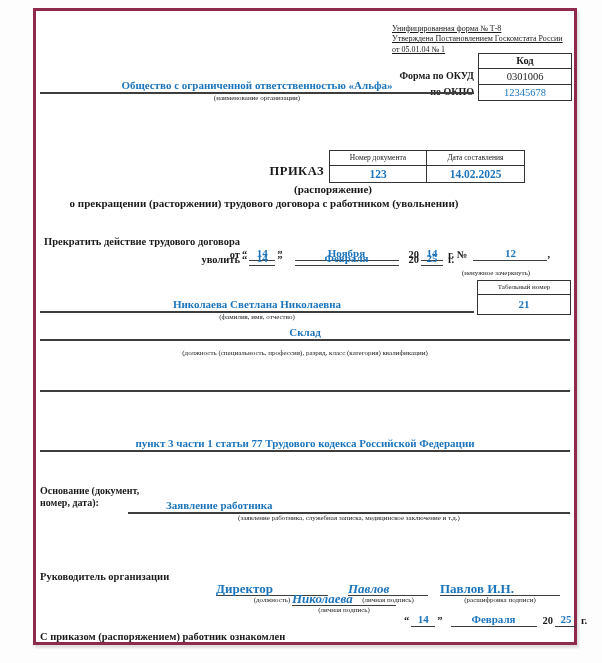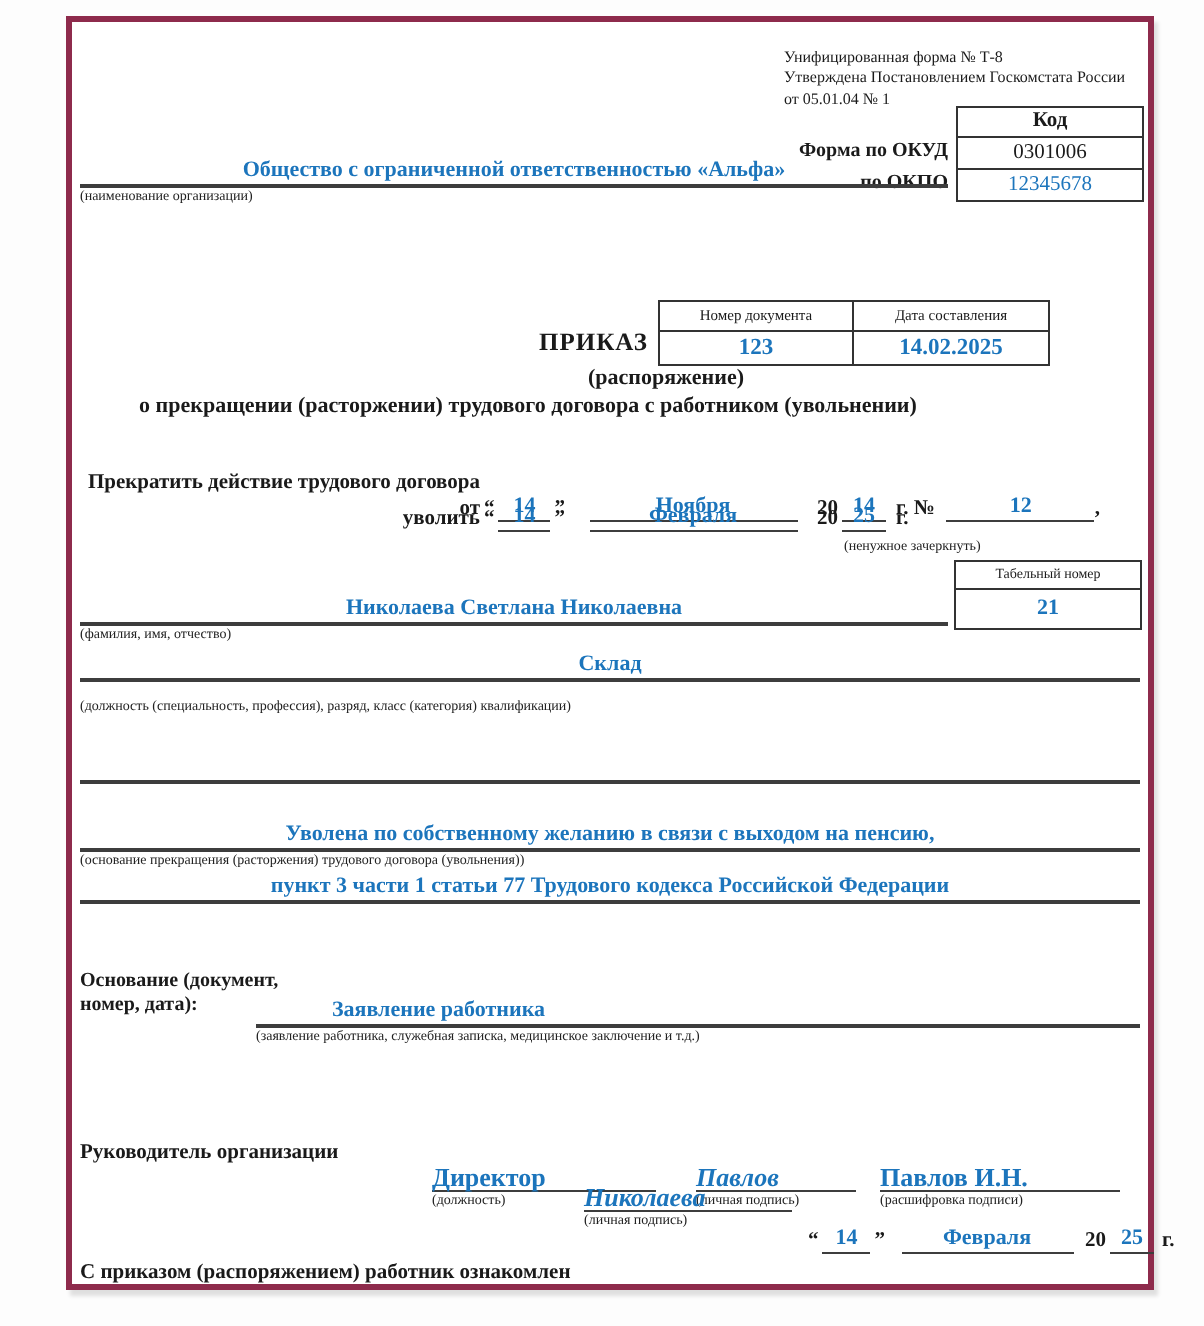--- a/index.html
+++ b/index.html
@@ -11,21 +11,21 @@
   .page{
     position:absolute;left:33px;top:8px;width:538px;height:631px;
     border:3px solid #8e2b4c;background:#ffffff;
     box-shadow:2px 3px 2px rgba(0,0,0,0.12);
   }
   .abs{position:absolute;}
   .bold{font-weight:bold;}
   .blue{color:#1c75bc;}
   .ital{font-style:italic;}
   .note{font-size:8px;line-height:1.3;}
-  .cap{font-size:7px;text-align:left;line-height:1.4;color:#222;}
+  .cap{font-size:7px;text-align:center;line-height:1.4;color:#222;}
   .lbl{font-size:10.5px;font-weight:bold;}
   .title{font-size:12.5px;font-weight:bold;letter-spacing:.5px;}
   .center{text-align:center;}
   .right{text-align:right;}
   .rule{border-bottom:2px solid #3d3d3d;}
   .u{display:inline-block;text-align:center;border-bottom:1.5px solid #3d3d3d;
      font-size:11px;font-weight:bold;line-height:13px;}
   .codes-table{border:1px solid #333;font-size:10.5px;}
   .codes-table .row{border-top:1px solid #333;height:15px;line-height:15px;text-align:center;}
   .codes-table .row:first-child{border-top:none;font-weight:bold;height:14px;line-height:14px;}
@@ -42,21 +42,21 @@
   .fill-row{display:flex;align-items:flex-end;font-size:10.5px;line-height:13px;}
   .fill-row .q{margin:0 2px;font-weight:bold;}
   .sig-field .sv{border-bottom:1.5px solid #3d3d3d;text-align:left;font-size:13px;
      font-weight:bold;line-height:13px;min-height:13px;margin-top:13px;}
 </style>
 </head>
 <body>
 
 <div class="page">
 
-  <div class="abs note" style="left:356px;top:13px;width:182px;">
+  <div class="abs note" style="left:356px;top:13px;width:182px;text-decoration:underline;">
     <div>Унифицированная форма № Т-8</div>
     <div>Утверждена Постановлением Госкомстата России</div>
     <div>от 05.01.04 № 1</div>
   </div>
 
   <div class="abs codes-table" style="left:442px;top:42px;width:92px;">
     <div class="row">Код</div>
     <div class="row">0301006</div>
     <div class="row blue">12345678</div>
   </div>
@@ -117,24 +117,20 @@
   </div>
   <div class="abs section" style="left:4px;top:314px;width:530px;">
     <div class="line-value blue">Склад</div>
   </div>
   <div class="abs section" style="left:4px;top:338px;width:530px;">
     <div class="cap">(должность (специальность, профессия), разряд, класс (категория) квалификации)</div>
   </div>
 
   <div class="abs rule" style="left:4px;top:366px;width:530px;height:13px;"></div>
 
-  <div class="abs section" style="left:4px;top:399px;width:530px;">
-    <div class="line-value blue">Уволена по собственному желанию в связи с выходом на пенсию,</div>
-    <div class="cap">(основание прекращения (расторжения) трудового договора (увольнения))</div>
-  </div>
   <div class="abs section" style="left:4px;top:425px;width:530px;">
     <div class="line-value blue">пункт 3 части 1 статьи 77 Трудового кодекса Российской Федерации</div>
   </div>
 
   <div class="abs lbl" style="left:4px;top:474px;font-size:10px;line-height:12px;">
     <div>Основание (документ,</div>
     <div>номер, дата):</div>
   </div>
   <div class="abs section" style="left:92px;top:487px;width:442px;font-family:Liberation Serif, serif;">
     <div class="line-value blue" style="text-align:left;padding-left:38px;">Заявление работника</div>

